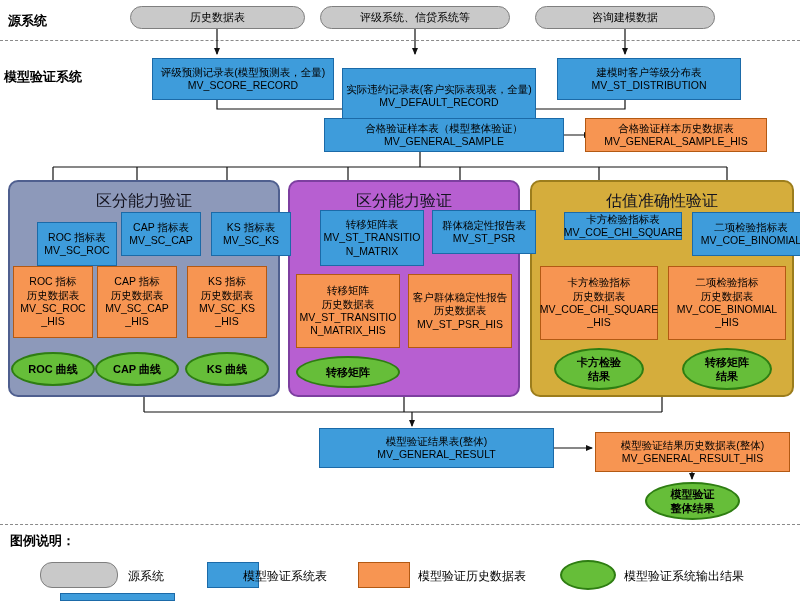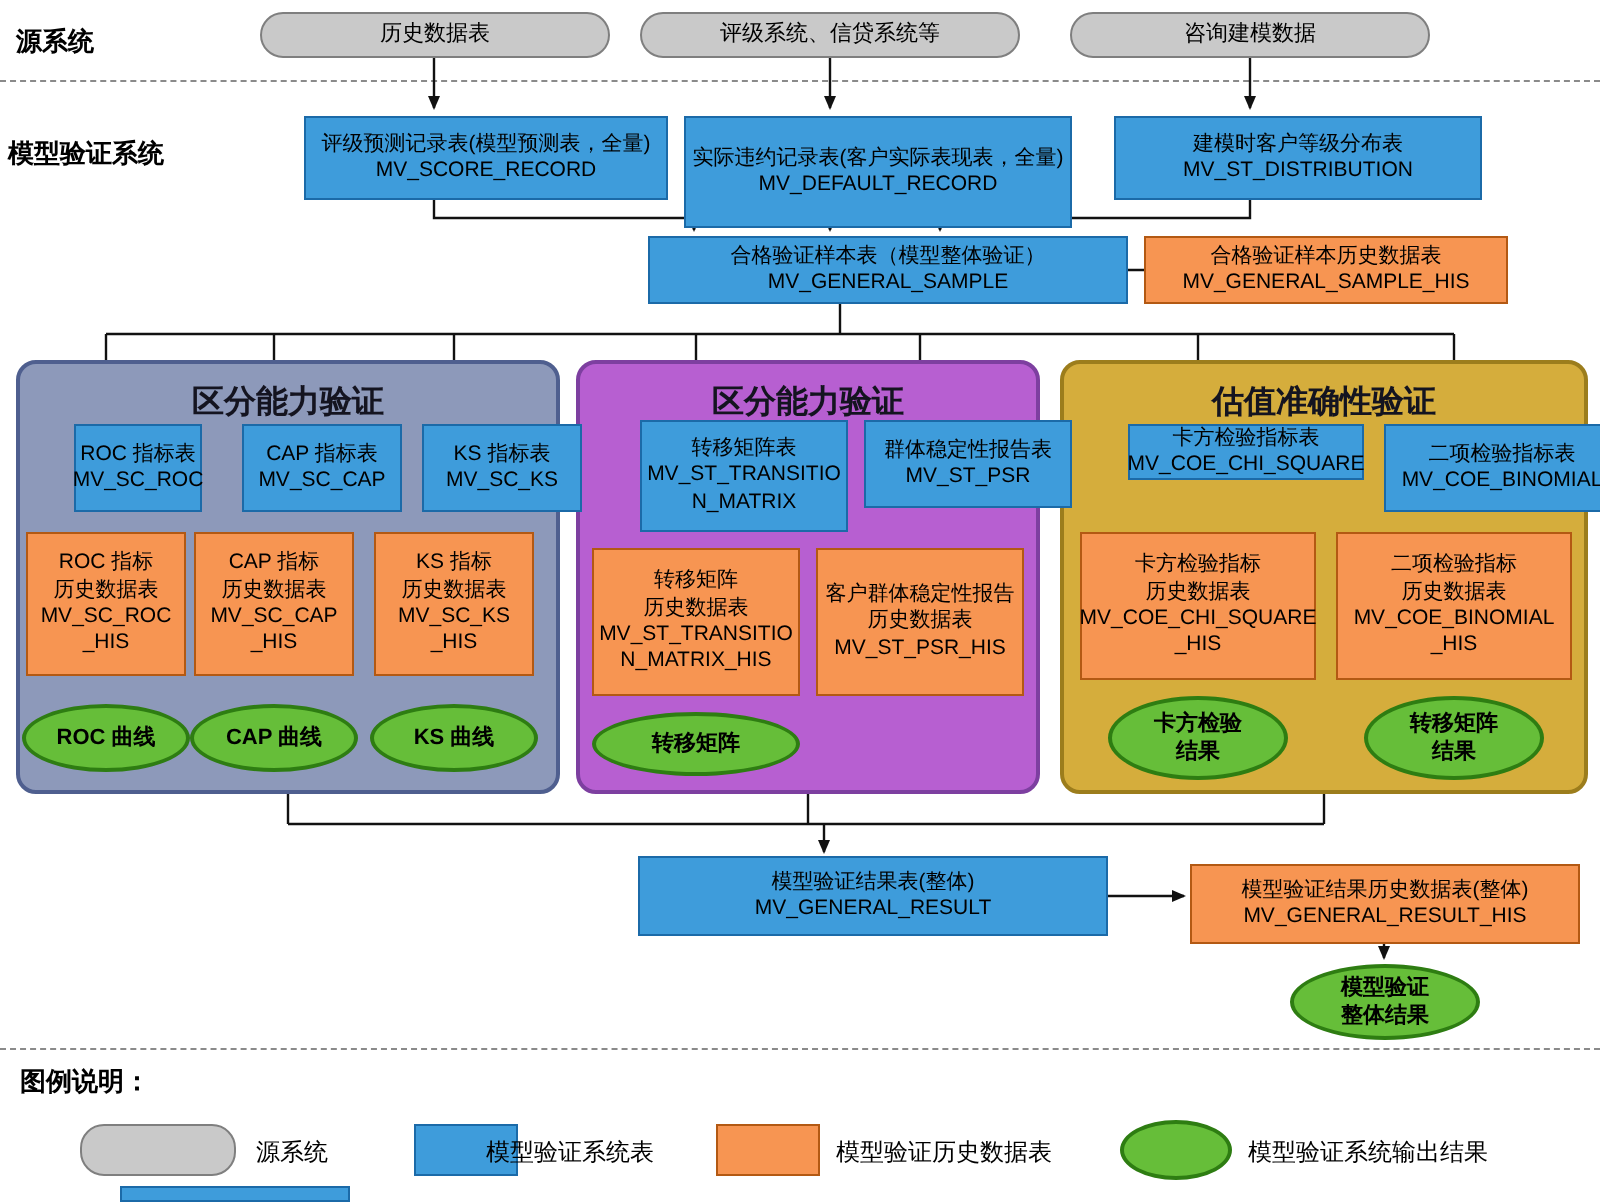--- a/index.html
+++ b/index.html
@@ -19,21 +19,21 @@
   .gray-pill{background:#c9c9c9;border:1px solid #7f7f7f;border-radius:12px;font-size:11px;}
   .blue{background:#3e9cdb;border:1px solid #1b6aa8;margin-left:24px;}
   .orange{background:#f79552;border:1px solid #b35913;}
   .ellipse{background:#66be39;border:2px solid #2e7d12;border-radius:50%;font-weight:bold;font-size:11px;}
   .group{position:absolute;z-index:1;border-radius:10px;box-sizing:border-box;}
   .g1{background:#8d99ba;border:2px solid #4f5f8f;}
   .g2{background:#b75fd1;border:2px solid #7d3fa0;}
   .g3{background:#d5ad3c;border:2px solid #9c7d1c;}
   .group-title{
     position:absolute;left:0;top:9px;width:100%;text-align:center;
-    font-size:16px;font-weight:bold;color:#141420;z-index:2;
+    font-size:16px;font-weight:normal;color:#141420;z-index:2;
   }
   .legend-swatch{position:absolute;z-index:2;box-sizing:border-box;}
   .legend-label{position:absolute;z-index:2;font-size:12px;}
   .crop-bar{position:absolute;z-index:2;background:#3e9cdb;border:1px solid #1b6aa8;box-sizing:border-box;}
 </style>
 </head>
 <body>
 
 <div class="canvas">
 
@@ -101,49 +101,49 @@
   <div class="section-label" style="left:10px;top:532px">图例说明：</div>
 
   <div class="node gray-pill" style="left:130px;top:6px;width:175px;height:23px">历史数据表</div>
   <div class="node gray-pill" style="left:535px;top:6px;width:180px;height:23px">咨询建模数据</div>
   <div class="node gray-pill" style="left:320px;top:6px;width:190px;height:23px">评级系统、信贷系统等</div>
 
   <div class="node blue" style="left:128px;top:58px;width:182px;height:42px">
     <div>评级预测记录表(模型预测表，全量)</div>
     <div>MV_SCORE_RECORD</div>
   </div>
-  <div class="node blue" style="left:318px;top:58px;width:194px;height:56px">
+  <div class="node blue" style="left:318px;top:68px;width:194px;height:56px">
     <div>实际违约记录表(客户实际表现表，全量)</div>
     <div>MV_DEFAULT_RECORD</div>
   </div>
   <div class="node blue" style="left:533px;top:58px;width:184px;height:42px">
     <div>建模时客户等级分布表</div>
     <div>MV_ST_DISTRIBUTION</div>
   </div>
 
   <div class="node blue" style="left:300px;top:118px;width:240px;height:34px">
     <div>合格验证样本表（模型整体验证）</div>
     <div>MV_GENERAL_SAMPLE</div>
   </div>
-  <div class="node orange" style="left:572px;top:118px;width:182px;height:34px">
+  <div class="node orange" style="left:585px;top:118px;width:182px;height:34px">
     <div>合格验证样本历史数据表</div>
     <div>MV_GENERAL_SAMPLE_HIS</div>
   </div>
 
   <div class="group g1" style="left:8px;top:180px;width:272px;height:217px">
     <div class="group-title">区分能力验证</div>
   </div>
   <div class="group g2" style="left:288px;top:180px;width:232px;height:217px">
     <div class="group-title">区分能力验证</div>
   </div>
   <div class="group g3" style="left:530px;top:180px;width:264px;height:217px">
     <div class="group-title">估值准确性验证</div>
   </div>
 
-  <div class="node blue pre" style="left:13px;top:212px;width:64px;height:44px">ROC 指标表
+  <div class="node blue pre" style="left:13px;top:222px;width:80px;height:44px">ROC 指标表
 MV_SC_ROC</div>
   <div class="node blue pre" style="left:97px;top:212px;width:80px;height:44px">CAP 指标表
 MV_SC_CAP</div>
   <div class="node blue pre" style="left:187px;top:212px;width:80px;height:44px">KS 指标表
 MV_SC_KS</div>
   <div class="node orange pre" style="left:13px;top:266px;width:80px;height:72px">ROC 指标
 历史数据表
 MV_SC_ROC
 _HIS</div>
   <div class="node orange pre" style="left:97px;top:266px;width:80px;height:72px">CAP 指标

